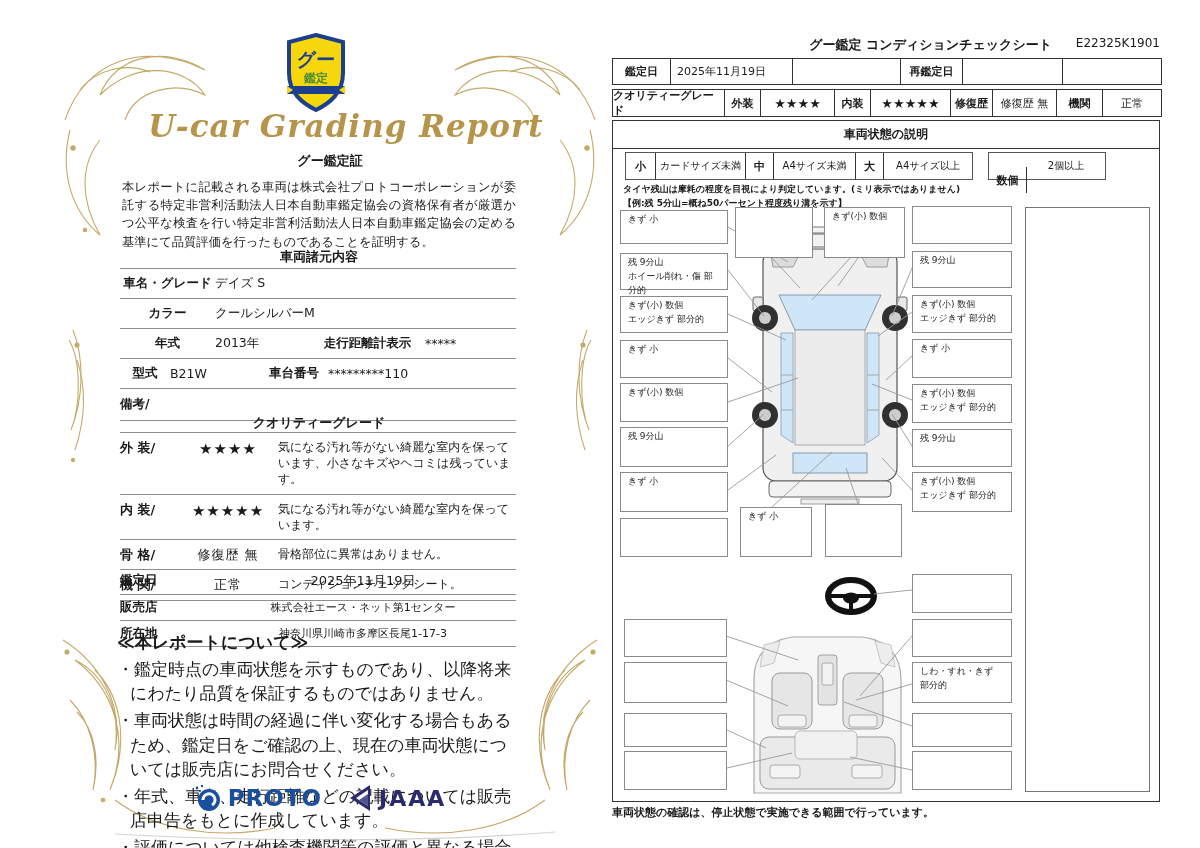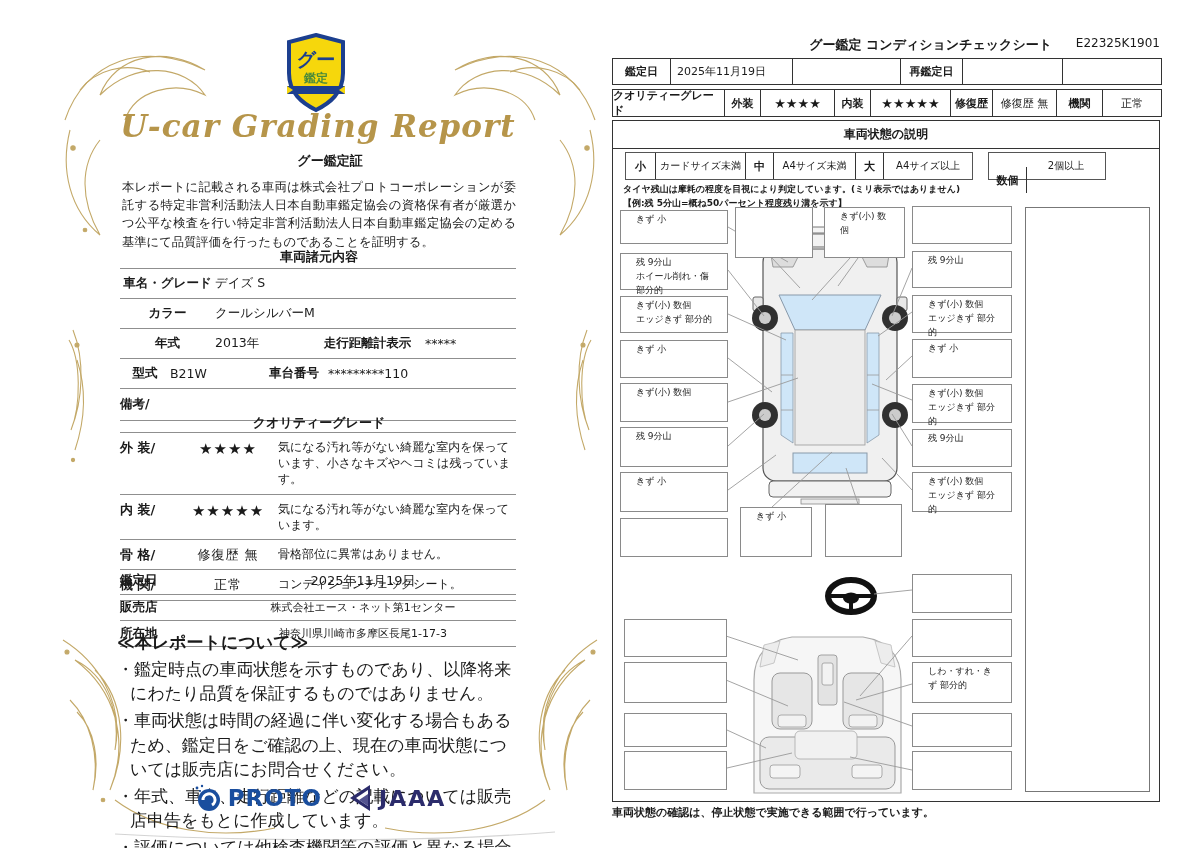--- a/index.html
+++ b/index.html
@@ -35,21 +35,21 @@
   .cell{border-right:1px solid #333;display:flex;align-items:center;justify-content:center;
         font-size:11px;box-sizing:border-box;height:100%;}
   .cell:last-child{border-right:none;}
   .cell.bold{font-weight:bold;}
   .cell.left{justify-content:flex-start;padding-left:6px;}
   .cond-box{border:1px solid #333;background:#fff;box-sizing:border-box;}
   .cond-title{border-bottom:1px solid #333;height:27px;display:flex;align-items:center;justify-content:center;
               font-size:12px;font-weight:bold;}
   .tire-note{font-size:9px;font-weight:bold;line-height:1.5;}
   .dmg{position:absolute;border:1px solid #8a8a8a;background:#fff;box-sizing:border-box;
-       font-size:9px;line-height:1.55;padding:2px 15px;white-space:pre-line;color:#222;z-index:5;}
+       font-size:9px;line-height:1.55;padding:2px 7px;white-space:pre-line;color:#222;z-index:5;}
   .footer-note{font-size:11px;font-weight:bold;}
   svg{display:block;}
 </style>
 </head>
 <body>
 
 <div id="stage">
 
   <div class="abs" style="left:55px;top:0;width:550px;height:848px;">
 
@@ -91,21 +91,21 @@
 
     <svg class="abs" width="62" height="80" viewBox="0 0 62 80" style="left:230px;top:33px;">
       <path d="M31 2 L58 9 L58 40 C58 60 45 70 31 77 C17 70 4 60 4 40 L4 9 Z" fill="#f6d70c" stroke="#1c3f8f" stroke-width="4"></path>
       <text x="31" y="33" text-anchor="middle" font-size="19" font-weight="bold" fill="#1c3f8f">グー</text>
       <text x="31" y="49" text-anchor="middle" font-size="12" font-weight="bold" fill="#4a8a3a">鑑定</text>
       <polygon points="2,53 60,53 60,61 2,61" fill="#1c3f8f"></polygon>
       <polygon points="2,53 8,57 2,61" fill="#f6d70c"></polygon>
       <polygon points="60,53 54,57 60,61" fill="#f6d70c"></polygon>
     </svg>
 
-    <div class="abs gr-title" style="left:33px;top:108px;width:460px;">U-car Grading Report</div>
+    <div class="abs gr-title" style="left:61px;top:108px;width:460px;">U-car Grading Report</div>
 
     <div class="abs cert-label" style="left:45px;top:152px;width:460px;">グー鑑定証</div>
 
     <div class="abs intro" style="left:67px;top:178px;width:394px;">本レポートに記載される車両は株式会社プロトコーポレーションが委託する特定非営利活動法人日本自動車鑑定協会の資格保有者が厳選かつ公平な検査を行い特定非営利活動法人日本自動車鑑定協会の定める基準にて品質評価を行ったものであることを証明する。</div>
 
     <div class="abs sec-title" style="left:67px;top:248px;width:394px;">車両諸元内容</div>
 
     <div class="abs spec-table" style="left:65px;top:268px;width:396px;">
       <div class="spec-row">
         <span class="lb" style="width:95px;">車名・グレード</span>

